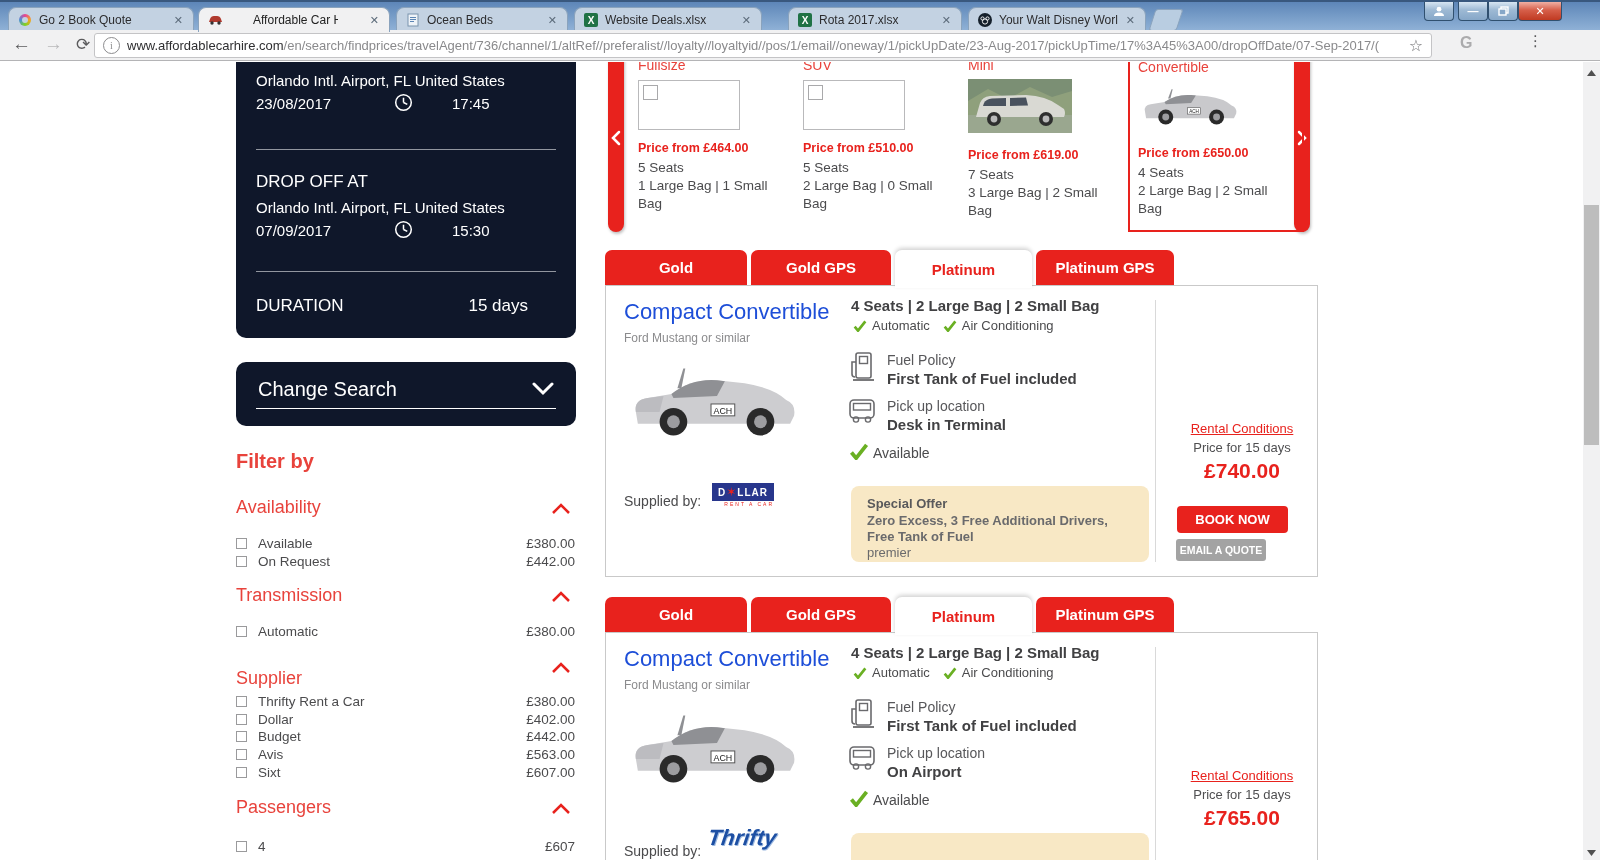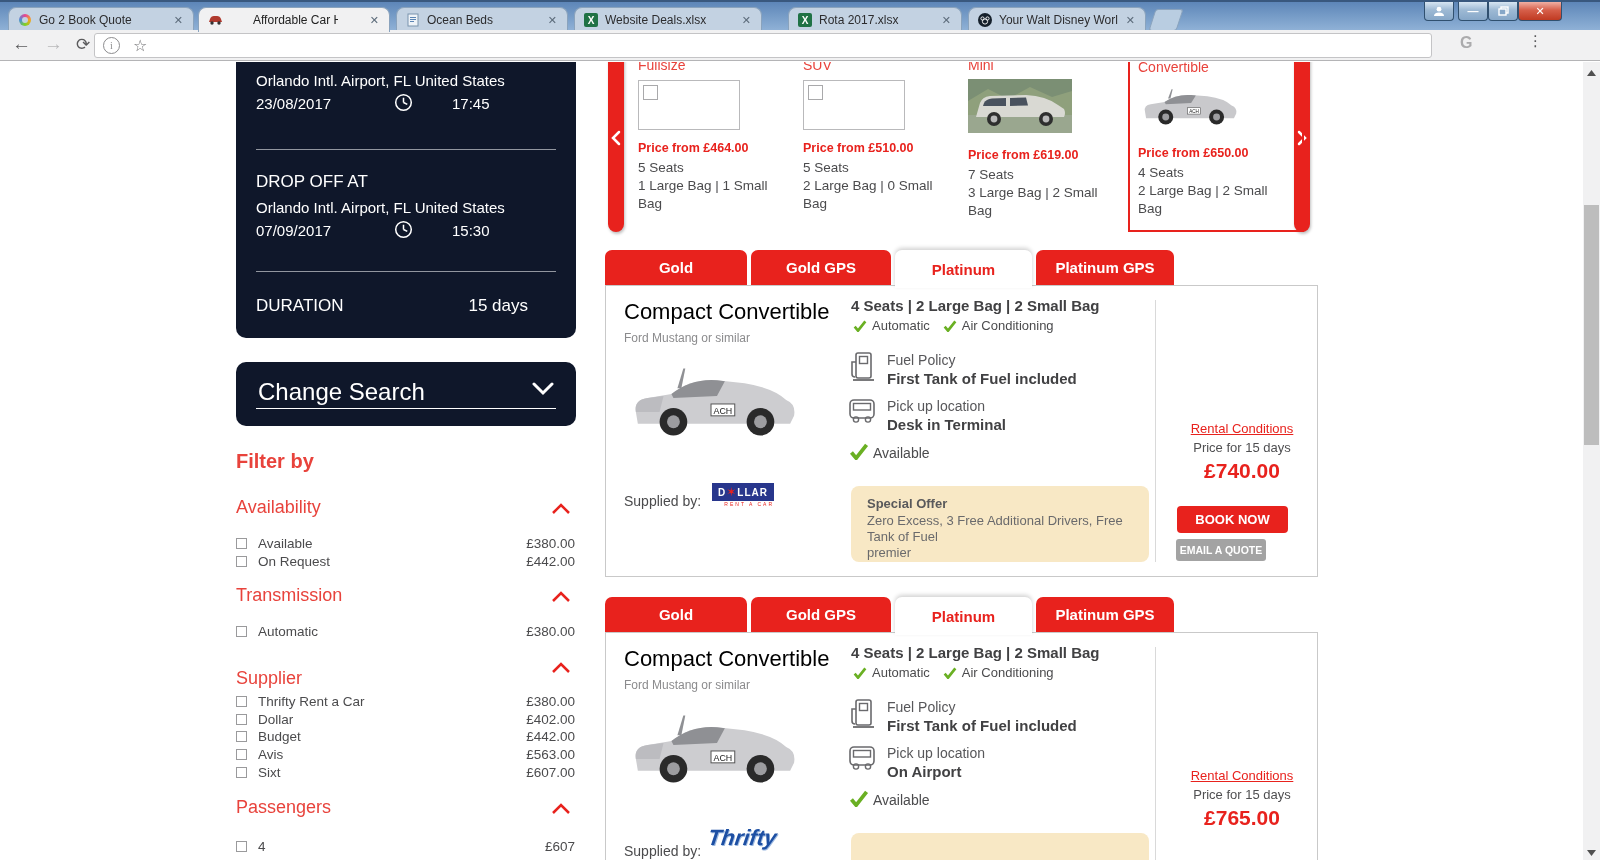--- a/index.html
+++ b/index.html
@@ -56,21 +56,21 @@
   .ph:after{content:"";position:absolute;left:4px;top:4px;width:13px;height:13px;border:1px solid #a9a9ab;}
   .cit .pf{font-size:12.5px;font-weight:bold;color:#e8221d;margin-top:11px;}
   .cit .st{font-size:13.5px;color:#4b4b4d;margin-top:4px;line-height:18px;}
   .cit .bg{font-size:13.5px;color:#4b4b4d;line-height:18px;}
   .selbox{position:absolute;border:2px solid #e8221d;background:transparent;}
 
   .rtab{position:absolute;height:35px;background:#e8221d;border-radius:7px 7px 0 0;color:#fff;
     font-size:15px;font-weight:bold;display:flex;align-items:center;justify-content:center;}
   .rtab.on{background:#fff;color:#e8221d;height:38px;z-index:4;box-shadow:0 -2px 4px rgba(0,0,0,.18);}
   .rescard{position:absolute;width:713px;height:292px;border:1px solid #c9c9c9;background:#fff;box-sizing:border-box;z-index:2;}
-  .cctitle{font-size:22px;color:#000000;text-align:center;}
+  .cctitle{font-size:22px;color:#1d4ed8;text-align:center;}
   .ccsub{font-size:12px;color:#8b8b8d;}
   .specs{font-size:15px;font-weight:bold;color:#414143;}
   .feat{font-size:13px;color:#4b4b4d;display:flex;align-items:center;gap:5px;}
   .ilabel{font-size:14px;color:#57575a;}
   .ival{font-size:15px;font-weight:bold;color:#414143;text-align:right;}
   .offer{background:#f8e8c5;border-radius:8px;}
   .offer .ot{font-size:13px;font-weight:bold;color:#59595b;}
   .offer .ob{font-size:13px;color:#6a6a6c;line-height:16px;}
   .rc{font-size:13px;color:#e8221d;text-decoration:underline;}
   .plabel{font-size:13px;color:#4f4f51;}
@@ -172,20 +172,21 @@
     </div>
     <div class="winbtn close" style="right:38px;width:44px;">✕</div>
   </div>
 
   <div class="toolbar">
     <span class="navg" style="left:12px;">←</span>
     <span class="navg" style="left:44px;color:#b8b8ba;">→</span>
     <span class="navg" style="left:76px;font-size:17px;top:4px;">⟳</span>
     <div class="urlbar">
       <span class="info">i</span>
+      <span class="urltext"><span class="dom">www.affordablecarhire.com</span><span>/en/search/findprices/travelAgent/736/channel/1/altRef//preferalist//loyalty//loyaltyid//pos/1/email//oneway/1/pickUpDate/23-Aug-2017/pickUpTime/17%3A45%3A00/dropOffDate/07-Sep-2017/(</span></span>
       <span class="star">☆</span>
     </div>
     <span class="navg" style="left:1460px;top:4px;font-size:16px;color:#ababad;font-weight:bold;">G</span>
     <span class="navg" style="left:1528px;top:2px;font-size:15px;letter-spacing:0;">⋮</span>
   </div>
 
   <div class="page">
 
     <div class="abs pcard" style="left:236px;top:0;width:340px;height:276px;border-radius:0 0 10px 10px;">
       <div class="abs" style="left:20px;top:10px;width:300px;font-size:15px;">Orlando Intl. Airport, FL United States</div>
@@ -203,21 +204,21 @@
           <circle cx="10" cy="10" r="8.2" fill="none" stroke="#fff" stroke-width="1.6"></circle>
           <path d="M10 10 L10 5 M10 10 L14 12" stroke="#fff" stroke-width="1.6" fill="none"></path>
         </svg>
       <div class="abs" style="left:216px;top:160px;font-size:15px;">15:30</div>
       <div class="abs pdiv" style="left:20px;top:209px;width:300px;"></div>
       <div class="abs" style="left:20px;top:234px;font-size:17px;">DURATION</div>
       <div class="abs" style="left:160px;top:234px;width:132px;text-align:right;font-size:17px;">15 days</div>
     </div>
 
     <div class="abs pcard" style="left:236px;top:300px;width:340px;height:64px;border-radius:10px;">
-      <div class="abs" style="left:22px;top:16px;font-size:24px;">Change Search</div>
+      <div class="abs" style="left:22px;top:16px;font-size:20px;">Change Search</div>
       <div class="abs" style="left:20px;top:46px;width:300px;height:1px;background:#fff;"></div>
       <svg class="abs" style="left:296px;top:20px;" width="22" height="14" viewBox="0 0 22 14">
           <path d="M2 2 L11 11 L20 2" stroke="#fff" stroke-width="3" fill="none" stroke-linecap="round"></path>
         </svg>
     </div>
 
     <div class="abs" style="left:236px;top:388px;font-size:20px;font-weight:bold;color:#e8433c;">Filter by</div>
 
     <div class="abs sechead" style="left:236px;top:435px;">Availability</div>
     <svg class="abs" style="left:551px;top:441px;" width="20" height="12" viewBox="0 0 20 12">
@@ -391,21 +392,21 @@
       <div class="abs ilabel" style="left:281px;top:112px;">Pick up location</div>
       <div class="abs ival" style="left:281px;top:130px;">Desk in Terminal</div>
 
       <svg class="abs" style="left:243px;top:157px;" width="20" height="17" viewBox="0 0 20 18">
           <path d="M2 10 L7 16 L18 2" stroke="#6ab023" stroke-width="4" fill="none"></path>
         </svg>
       <div class="abs" style="left:267px;top:159px;font-size:14px;color:#4b4b4d;">Available</div>
 
       <div class="abs offer" style="left:245px;top:200px;width:298px;height:76px;">
         <div class="ot" style="margin:10px 0 2px 16px;">Special Offer</div>
-        <div class="ob" style="margin:0 14px 0 16px;">Zero Excess, 3 Free Additional Drivers, Free Tank of Fuel</div>
+        <div class="ob" style="margin:0 14px 0 16px;font-weight:bold;">Zero Excess, 3 Free Additional Drivers, Free Tank of Fuel</div>
         <div class="ob" style="margin:0 14px 0 16px;">premier</div>
       </div>
 
       <div class="abs vdiv" style="left:549px;top:14px;height:262px;"></div>
 
       <div class="abs rc" style="left:566px;top:135px;width:140px;text-align:center;">Rental Conditions</div>
       <div class="abs plabel" style="left:566px;top:154px;width:140px;text-align:center;">Price for 15 days</div>
       <div class="abs bigprice" style="left:566px;top:173px;width:140px;text-align:center;">£740.00</div>
       <div class="abs booknow" style="left:571px;top:220px;width:111px;height:27px;">BOOK NOW</div>
       <div class="abs emailq" style="left:570px;top:253px;width:90px;height:22px;">EMAIL A QUOTE</div>

